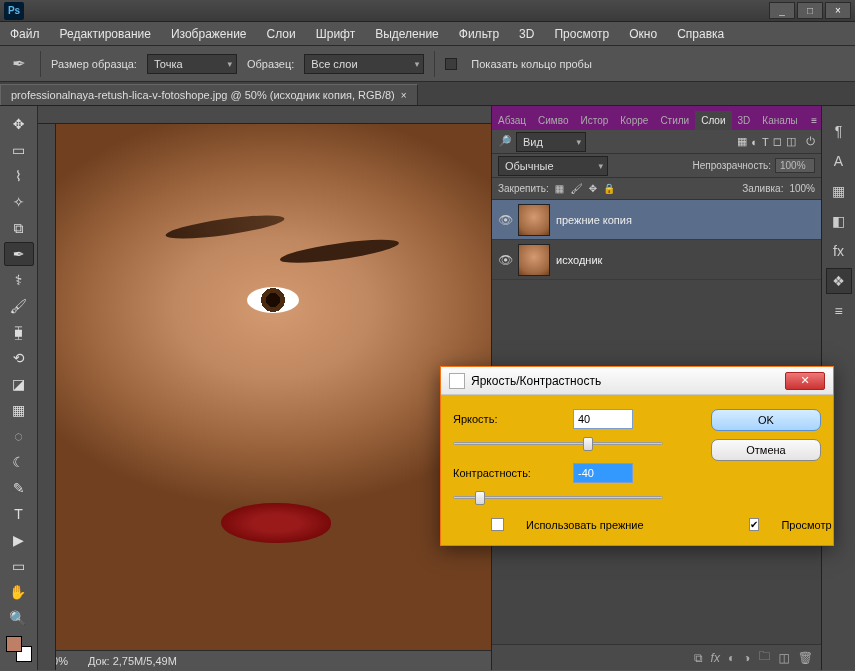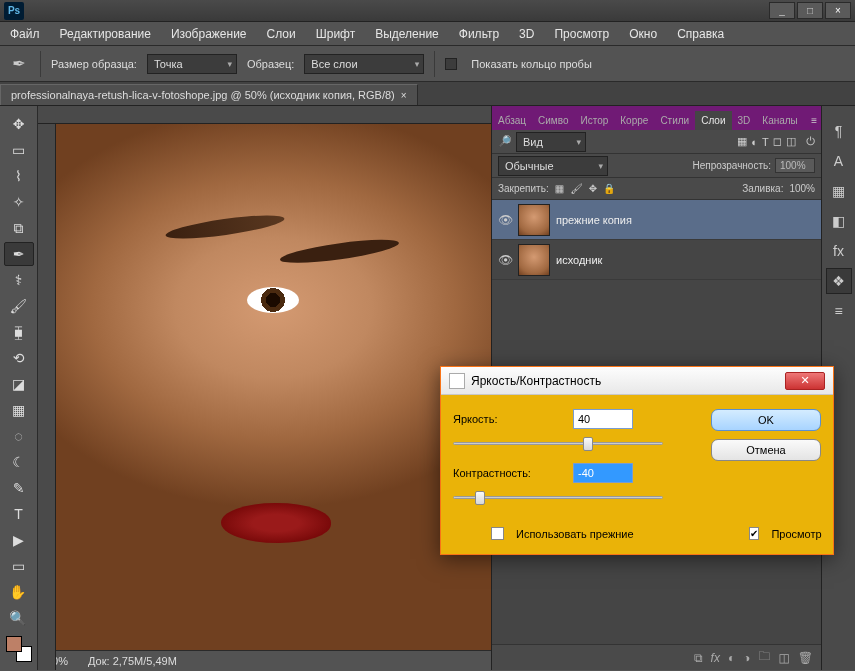--- a/index.html
+++ b/index.html
@@ -82,21 +82,21 @@
 .dialog .titlebar .tclose { margin-left: auto; width: 40px; height: 18px; background: linear-gradient(#e77,#c33); color: #fff; display: flex; align-items: center; justify-content: center; border-radius: 2px; border: 1px solid #a22; cursor: pointer; font-size: 11px; }
 .dialog .body { padding: 14px 12px 14px 12px; display: flex; gap: 12px; }
 .dialog .left { flex: 1; }
 .dialog .row { display: flex; align-items: center; margin-bottom: 6px; }
 .dialog .row label { width: 120px; }
 .dialog .row input.num { width: 60px; height: 20px; border: 1px solid #7a9ccf; padding: 2px 4px; text-align: left; font-size: 11px; }
 .dialog .row input.num.sel { background: #3399ff; color: #fff; }
 .dialog .slider { height: 18px; position: relative; margin-bottom: 10px; width: 210px; }
 .dialog .slider .track { position: absolute; left: 0; right: 0; top: 7px; height: 3px; background: #ccc; border: 1px solid #999; border-radius: 2px; }
 .dialog .slider .thumb { position: absolute; top: 2px; width: 10px; height: 14px; background: linear-gradient(#fafafa,#d8d8d8); border: 1px solid #888; border-radius: 2px; cursor: pointer; }
-.dialog .chkrow { display: flex; align-items: center; gap: 12px; margin-top: 20px; padding-left: 38px; }
+.dialog .chkrow { display: flex; align-items: center; gap: 22px; margin-top: 11px; padding-left: 38px; }
 .dialog .chkrow .box { width: 13px; height: 13px; border: 1px solid #888; background: #fff; display: inline-flex; align-items: center; justify-content: center; font-size: 10px; }
 .dialog .right { width: 110px; display: flex; flex-direction: column; gap: 8px; align-items: stretch; }
 .dialog .btn { height: 22px; background: linear-gradient(#fafafa,#e4e4e4); border: 1px solid #888; border-radius: 7px; font-size: 11px; cursor: pointer; }
 .dialog .btn.primary { background: linear-gradient(#d4ecff,#a8d4ff); border: 1px solid #5a8fcf; }
 </style>
 </head>
 <body>
 
 <div class="winbar">
   <div class="ps-logo">Ps</div>

